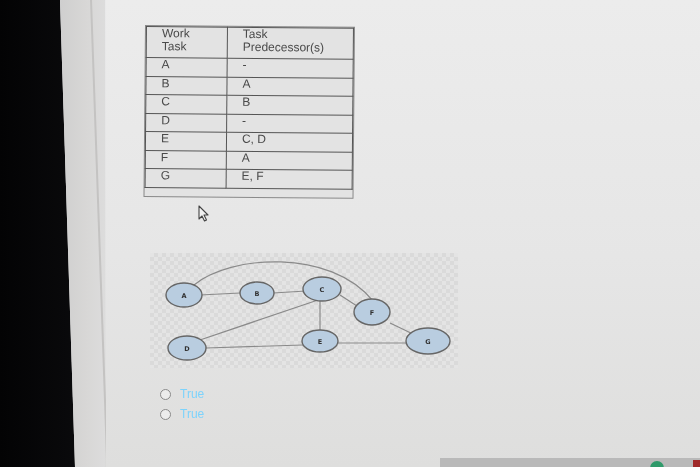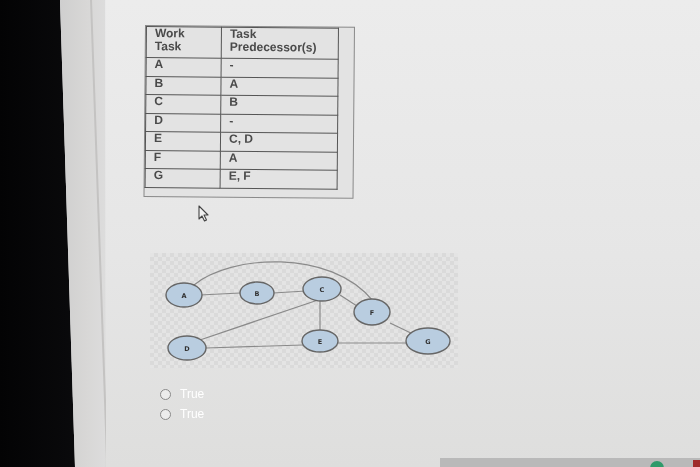--- a/index.html
+++ b/index.html
@@ -74,23 +74,23 @@
     }
     table.tasks {
       position: absolute;
       left: 0; top: 0;
       border-collapse: collapse;
       font-size: 12px;
       color: #4a4a4a;
     }
     table.tasks td, table.tasks th {
       border: 1.5px solid #555;
-      padding: 0 8px;
+      padding: 0 15px;
       text-align: left;
-      font-weight: bold;
+      font-weight: normal;
       vertical-align: top;
       line-height: 13px;
     }
     table.tasks th { height: 30px; }
     table.tasks td { height: 17.5px; }
     table.tasks .c1 { width: 58px; }
     table.tasks .c2 { width: 100px; }
 
     
     .cursor {
@@ -122,21 +122,21 @@
     
     .options {
       position: absolute;
       left: 160px; top: 384px;
     }
     .option {
       display: flex;
       align-items: center;
       height: 20px;
       font-size: 12px;
-      color: #ffffff;
+      color: #7dd3fc;
     }
     .radio {
       width: 9px; height: 9px;
       border: 1.5px solid #8a8a8a;
       border-radius: 50%;
       margin-right: 9px;
       background: #ececec;
     }
   </style>
 </head>

